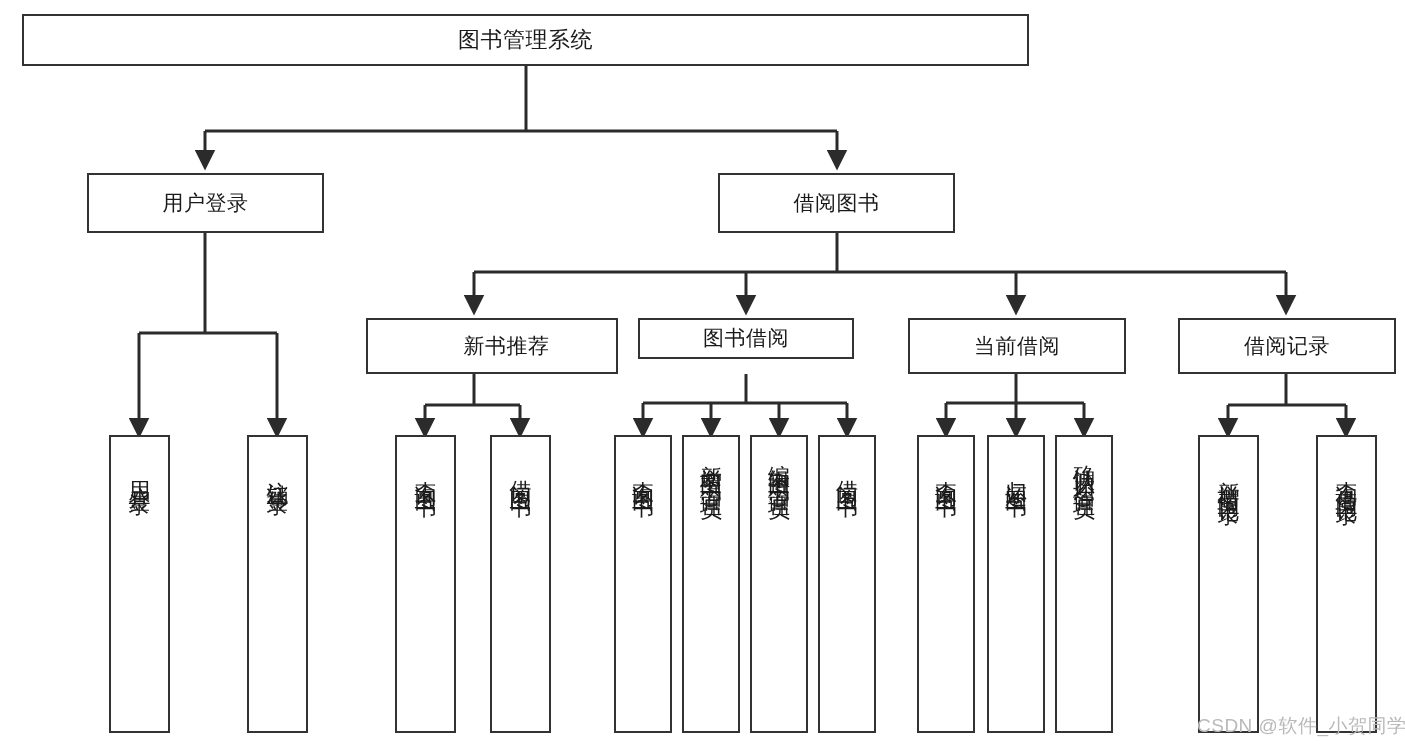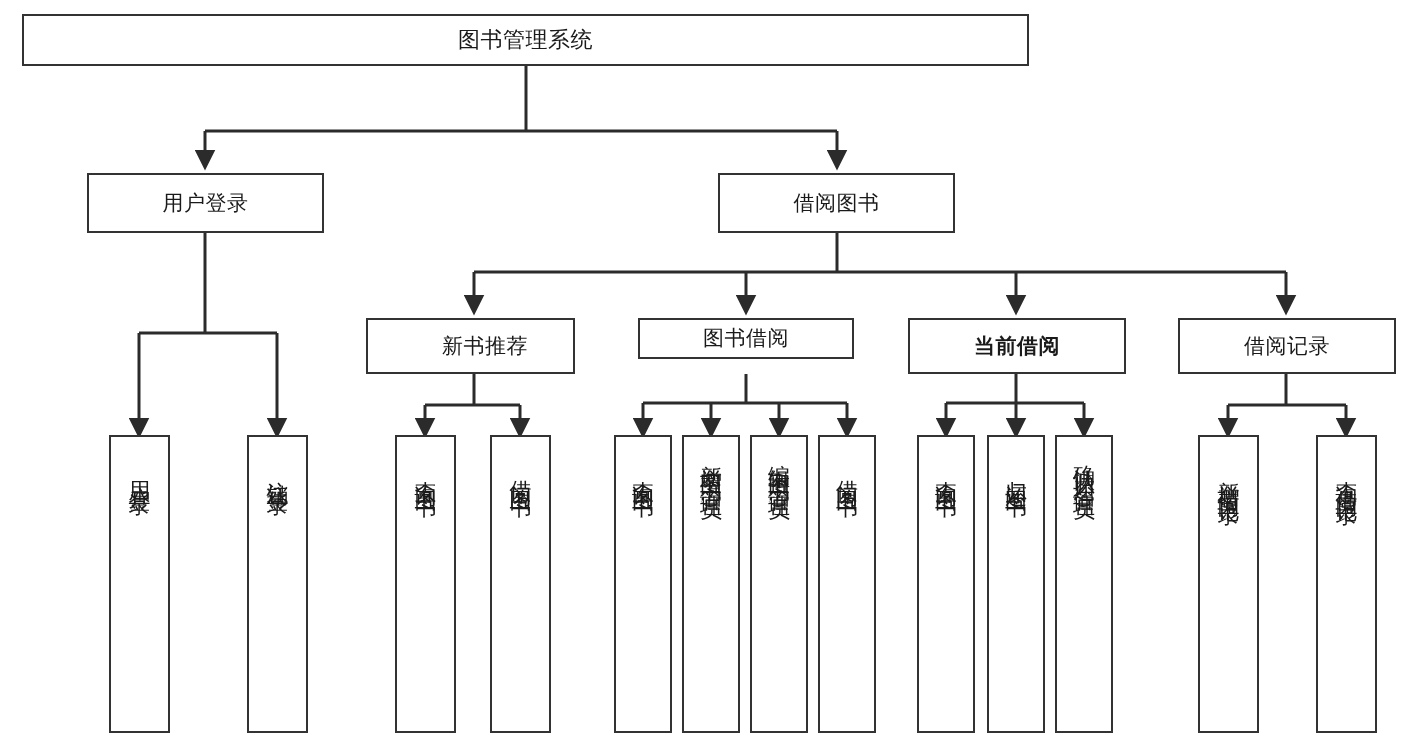--- a/index.html
+++ b/index.html
@@ -127,27 +127,27 @@
     <span class="label">图书管理系统</span>
   </div>
 
   <div class="node horiz" style="left:81px; top:173px; width:237px; height:60px;">
     <span class="label">用户登录</span>
   </div>
   <div class="node horiz" style="left:712px; top:173px; width:237px; height:60px;">
     <span class="label">借阅图书</span>
   </div>
 
-  <div class="node horiz" style="left:360px; top:318px; width:209px; height:56px;padding-left:29px;">
+  <div class="node horiz" style="left:360px; top:318px; width:252px; height:56px;padding-left:29px;">
     <span class="label">新书推荐</span>
   </div>
   <div class="node horiz" style="left:632px; top:318px; width:216px; height:41px;">
     <span class="label">图书借阅</span>
   </div>
-  <div class="node horiz" style="left:902px; top:318px; width:218px; height:56px;font-weight:bold;">
+  <div class="node horiz" style="left:902px; top:318px; width:218px; height:56px;">
     <span class="label">当前借阅</span>
   </div>
   <div class="node horiz" style="left:1172px; top:318px; width:218px; height:56px;">
     <span class="label">借阅记录</span>
   </div>
 
   <div class="node vert" style="left:103px; top:435px; width:61px; height:298px;">
     <span class="label">用户登录</span>
   </div>
   <div class="node vert" style="left:241px; top:435px; width:61px; height:298px;">
@@ -184,14 +184,15 @@
     <span class="label">确认归还（管理员）</span>
   </div>
 
   <div class="node vert" style="left:1192px; top:435px; width:61px; height:298px;">
     <span class="label">新增借阅记录</span>
   </div>
   <div class="node vert" style="left:1310px; top:435px; width:61px; height:298px;">
     <span class="label">查询借阅记录</span>
   </div>
 
+  <div class="watermark" style="left:1191px; top:713px;">CSDN @软件_小贺同学</div>
 
 </div>
 
 </body></html>

